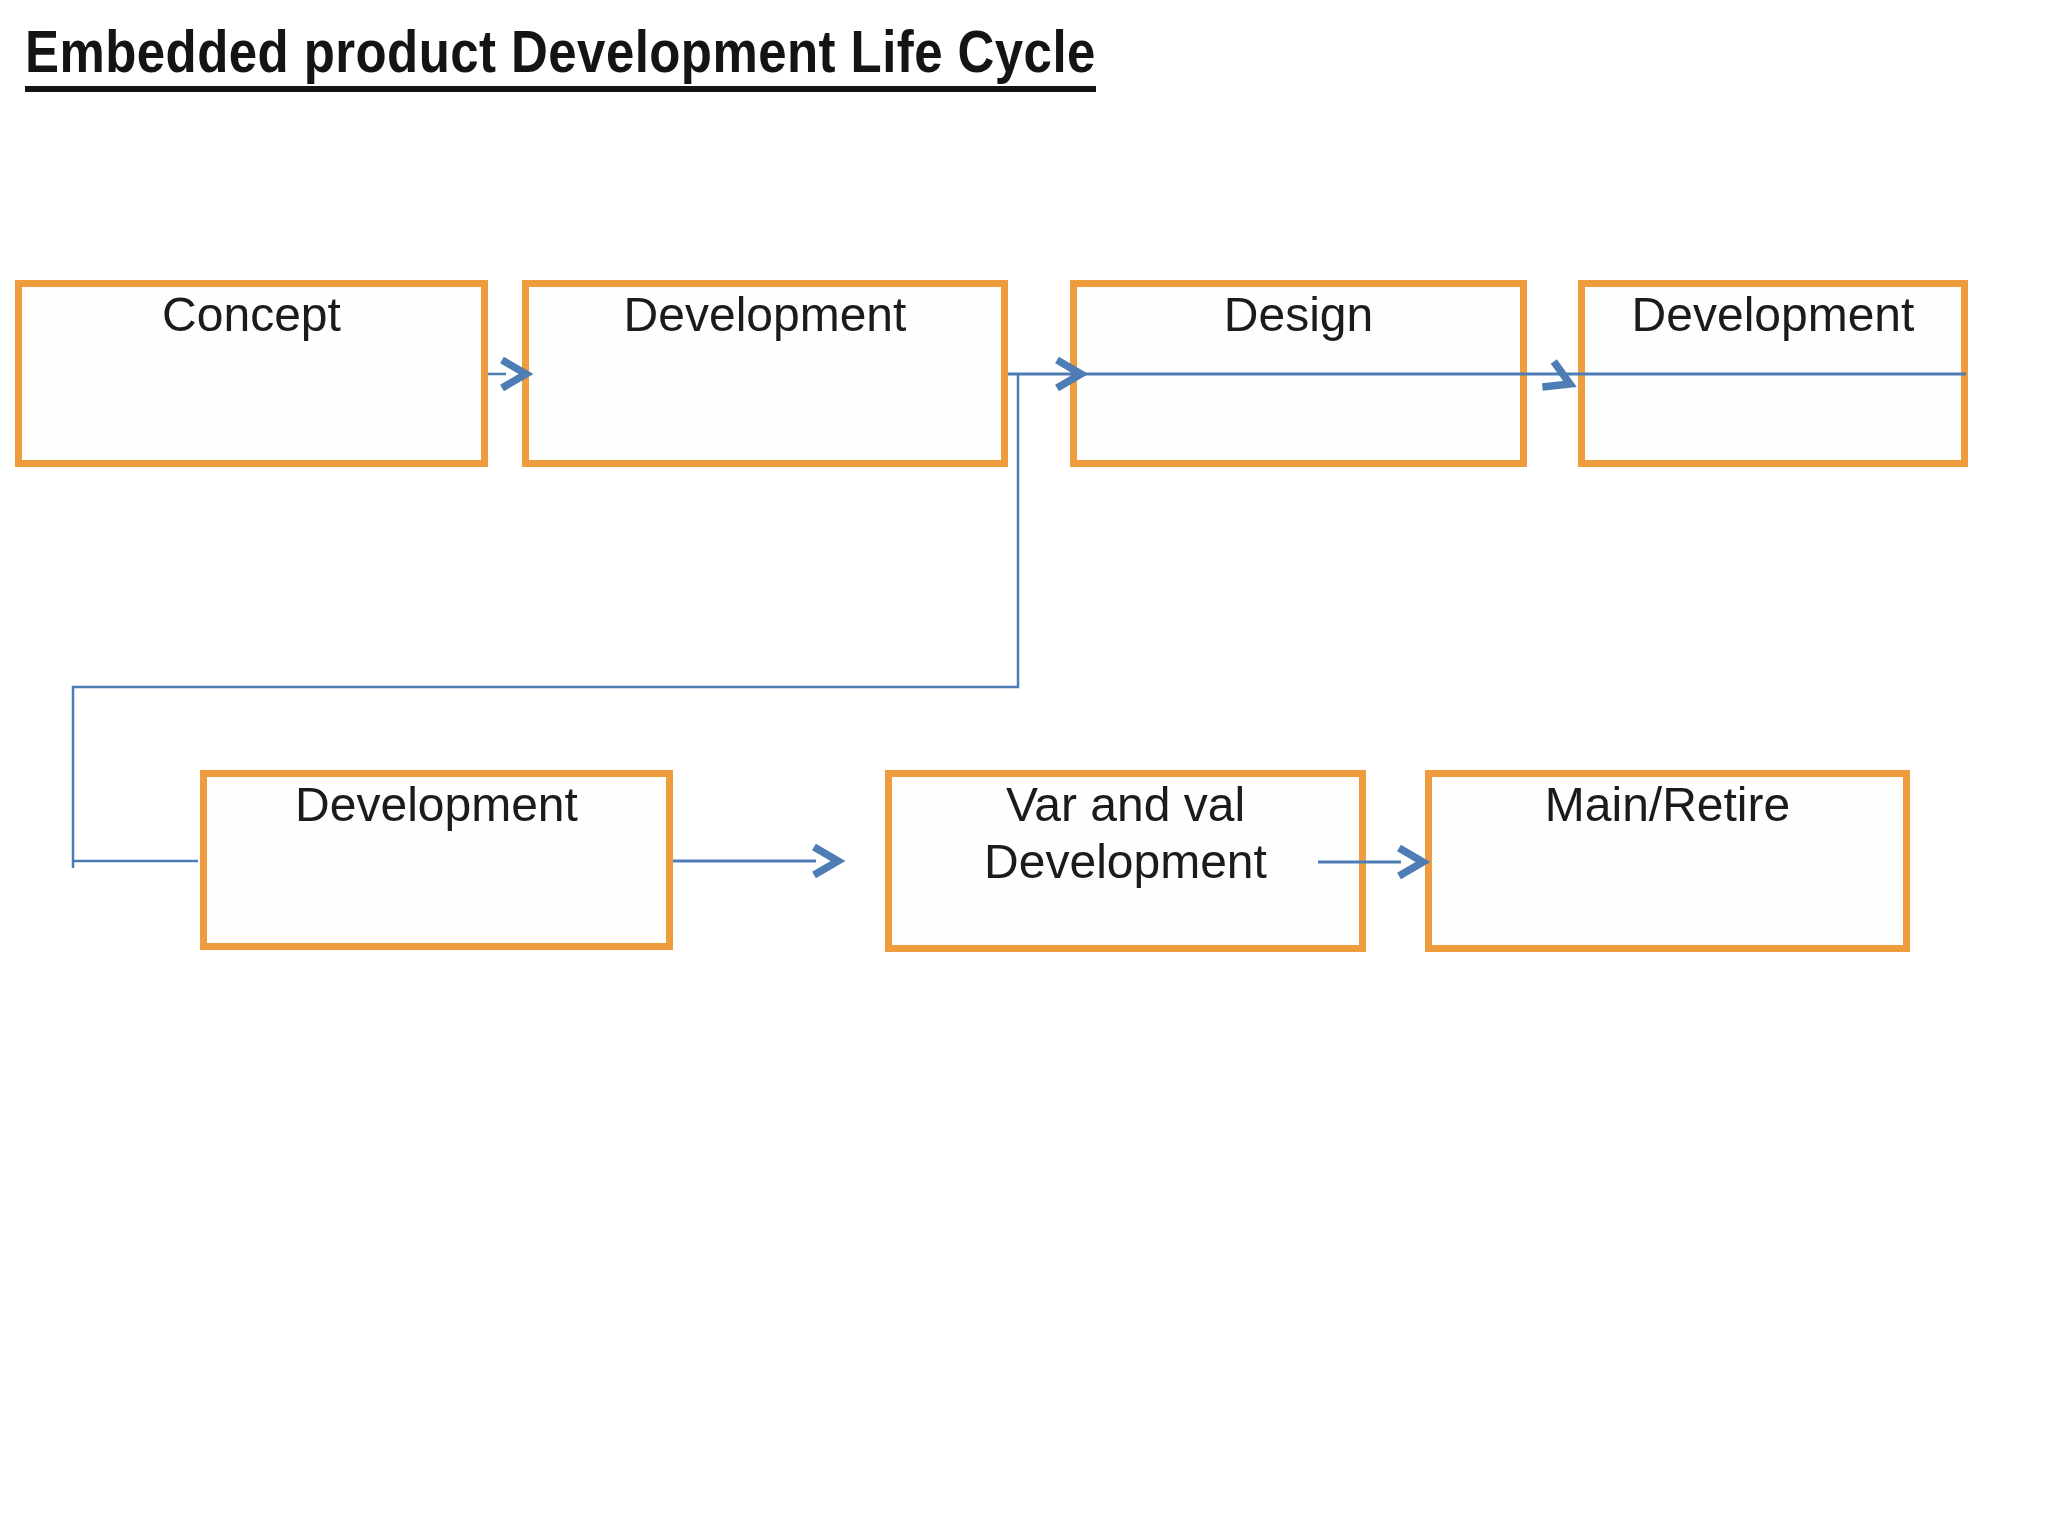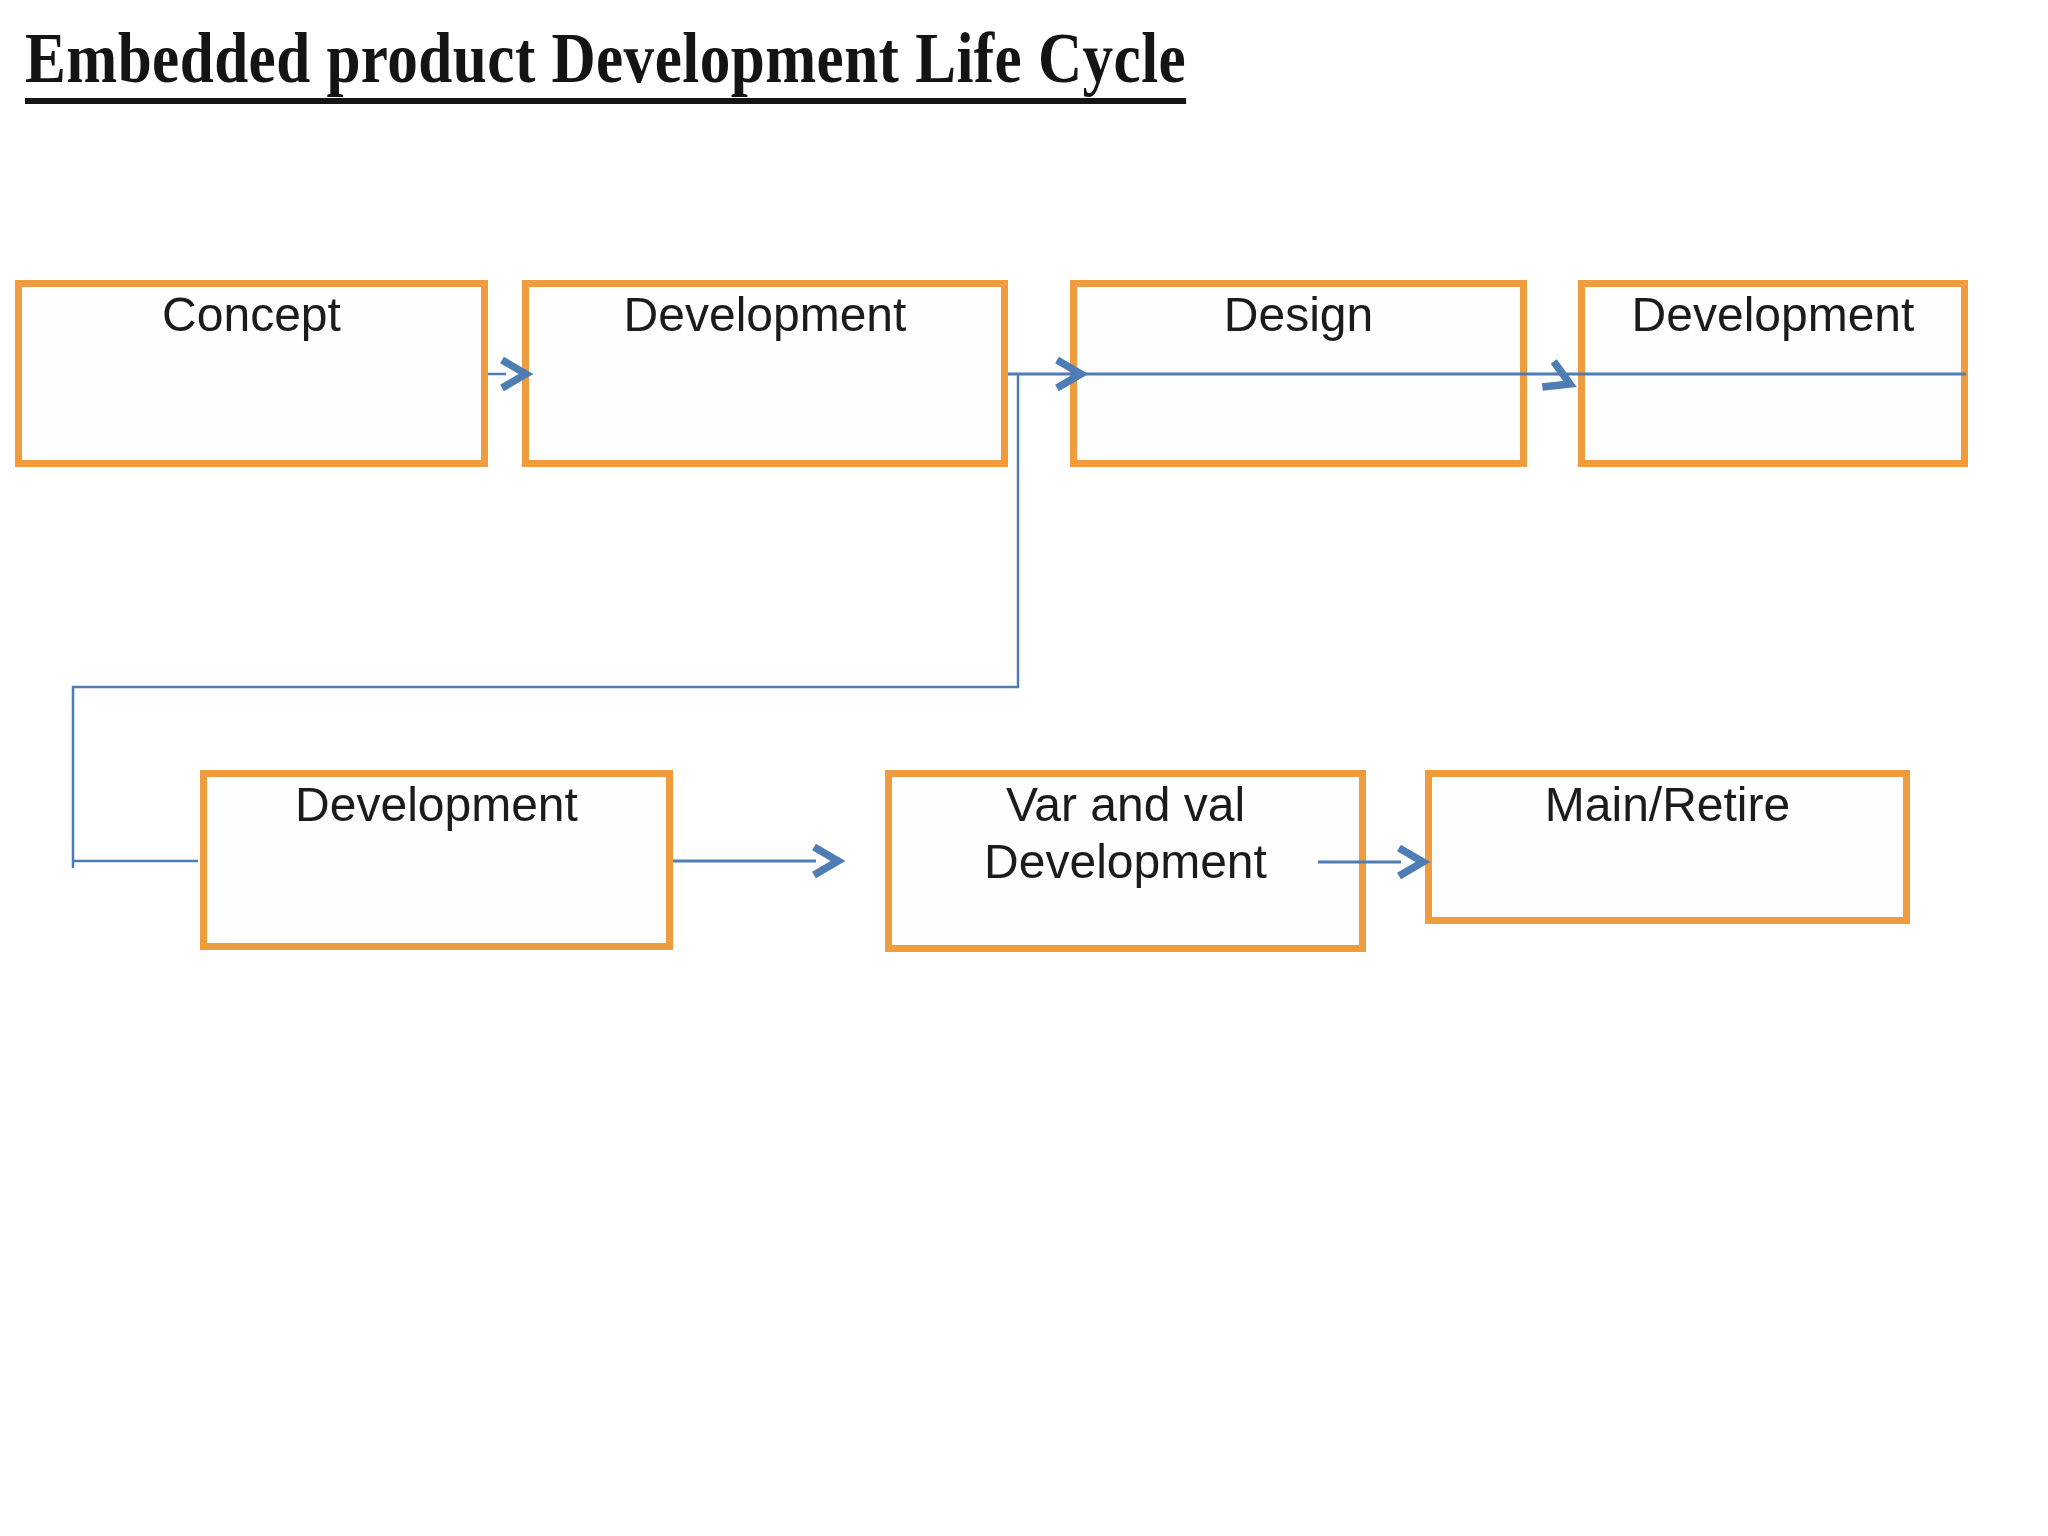--- a/index.html
+++ b/index.html
@@ -13,26 +13,25 @@
     height: 1536px;
     background: var(--background, #fff);
     font-family: "Liberation Sans", sans-serif;
     overflow: hidden;
   }
   .page-title {
     position: absolute;
     left: 25px;
     top: 22px;
     margin: 0;
-    font-size: 72px;
+    font-size: 60px;
     font-weight: 700;
     line-height: 1;
     color: var(--title, #141414);
     white-space: nowrap;
-    font-family: Liberation Serif, serif;
   }
   .page-title .title-text {
     display: inline-block;
     transform: scaleX(0.85);
     transform-origin: left center;
     border-bottom: 6px solid var(--title, #141414);
     padding-bottom: 4px;
     letter-spacing: 0.5px;
   }
   .node {
@@ -48,21 +47,21 @@
     line-height: 1.18;
     color: var(--text, #1B1B1B);
     z-index: 1;
   }
   .node-concept      { left: 15px;   top: 280px; width: 473px; height: 187px; }
   .node-requirement  { left: 522px;  top: 280px; width: 486px; height: 187px; }
   .node-design       { left: 1070px; top: 280px; width: 457px; height: 187px; }
   .node-development  { left: 1578px; top: 280px; width: 390px; height: 187px; }
   .node-integration  { left: 200px;  top: 770px; width: 473px; height: 180px; }
   .node-var-and-val  { left: 837px;  top: 770px; width: 481px; height: 182px; padding: 0 62px; margin-left: 48px; }
-  .node-main-retire  { left: 1425px; top: 770px; width: 485px; height: 154px; }
+  .node-main-retire  { left: 1425px; top: 770px; width: 485px; height: 182px; }
   .connector-layer {
     position: absolute;
     left: 0;
     top: 0;
     z-index: 5;
     pointer-events: none;
   }
   .edge {
     stroke: var(--connector, #4E7CB5);
     fill: none;

